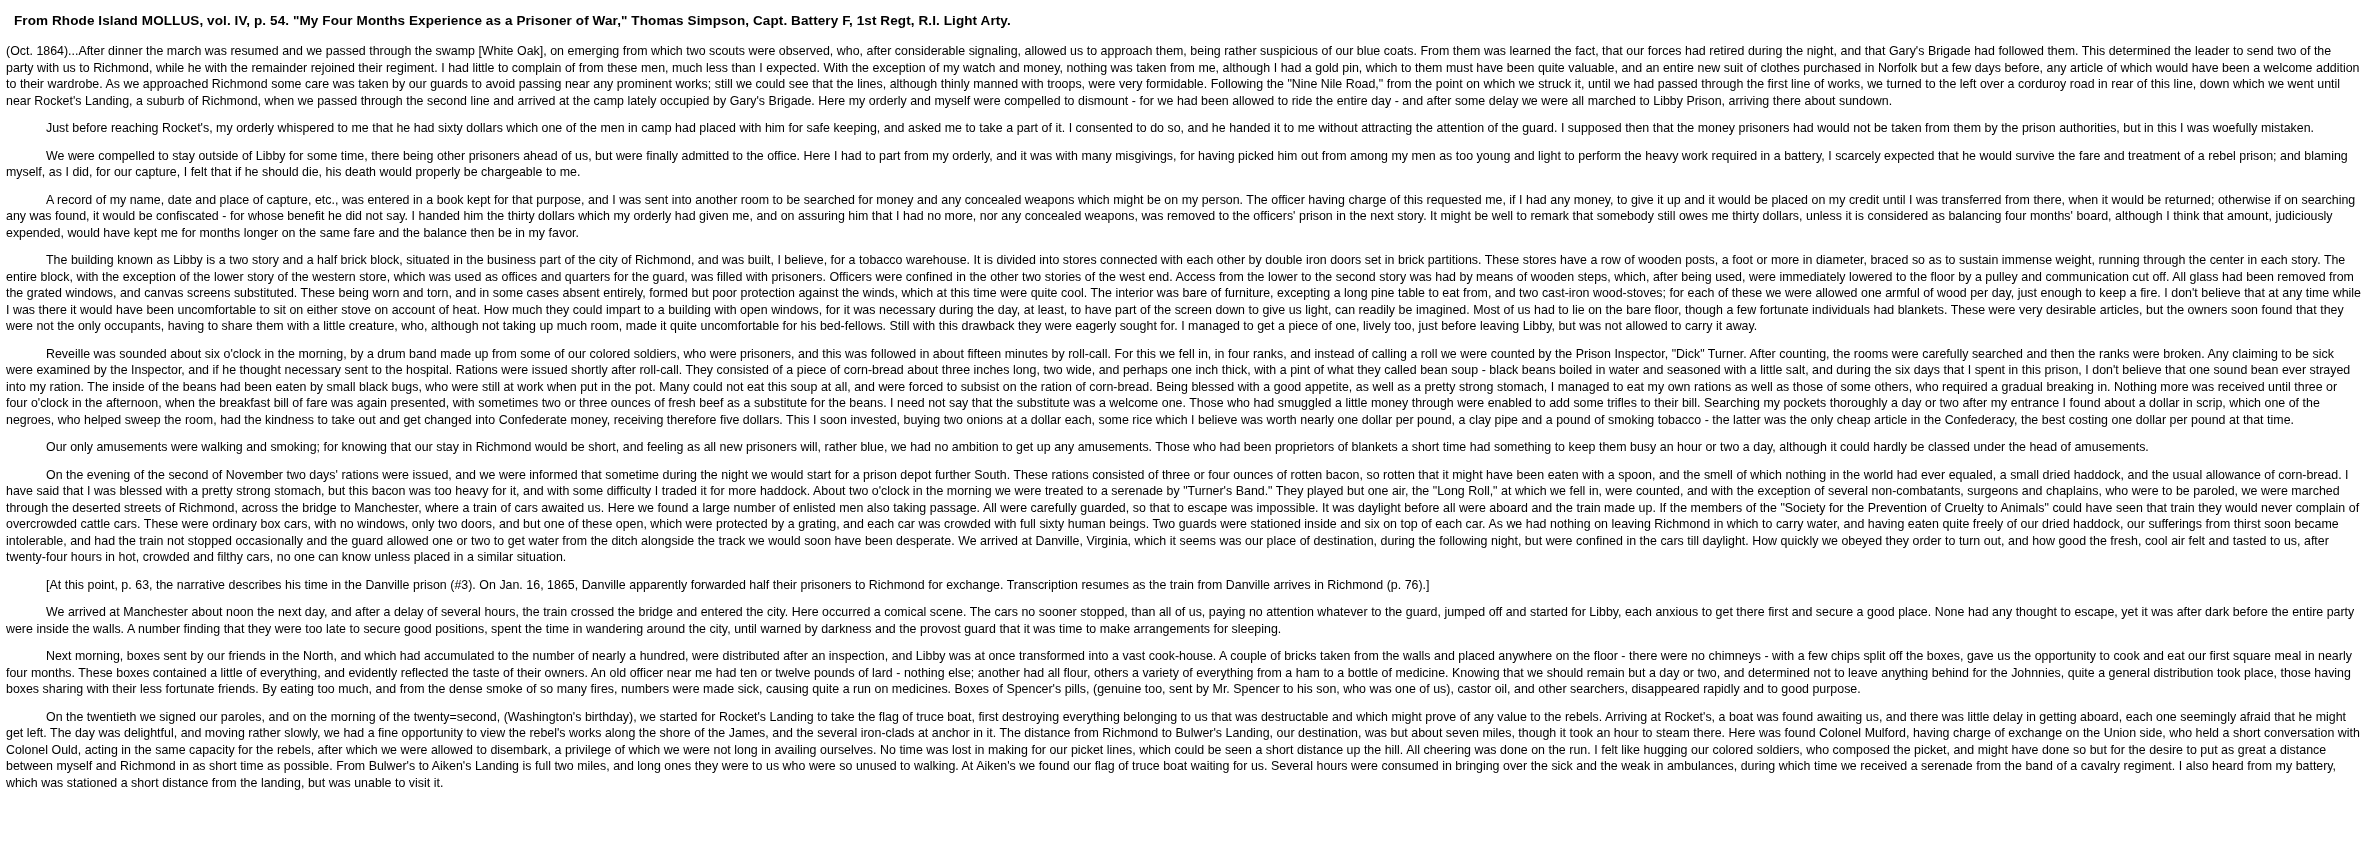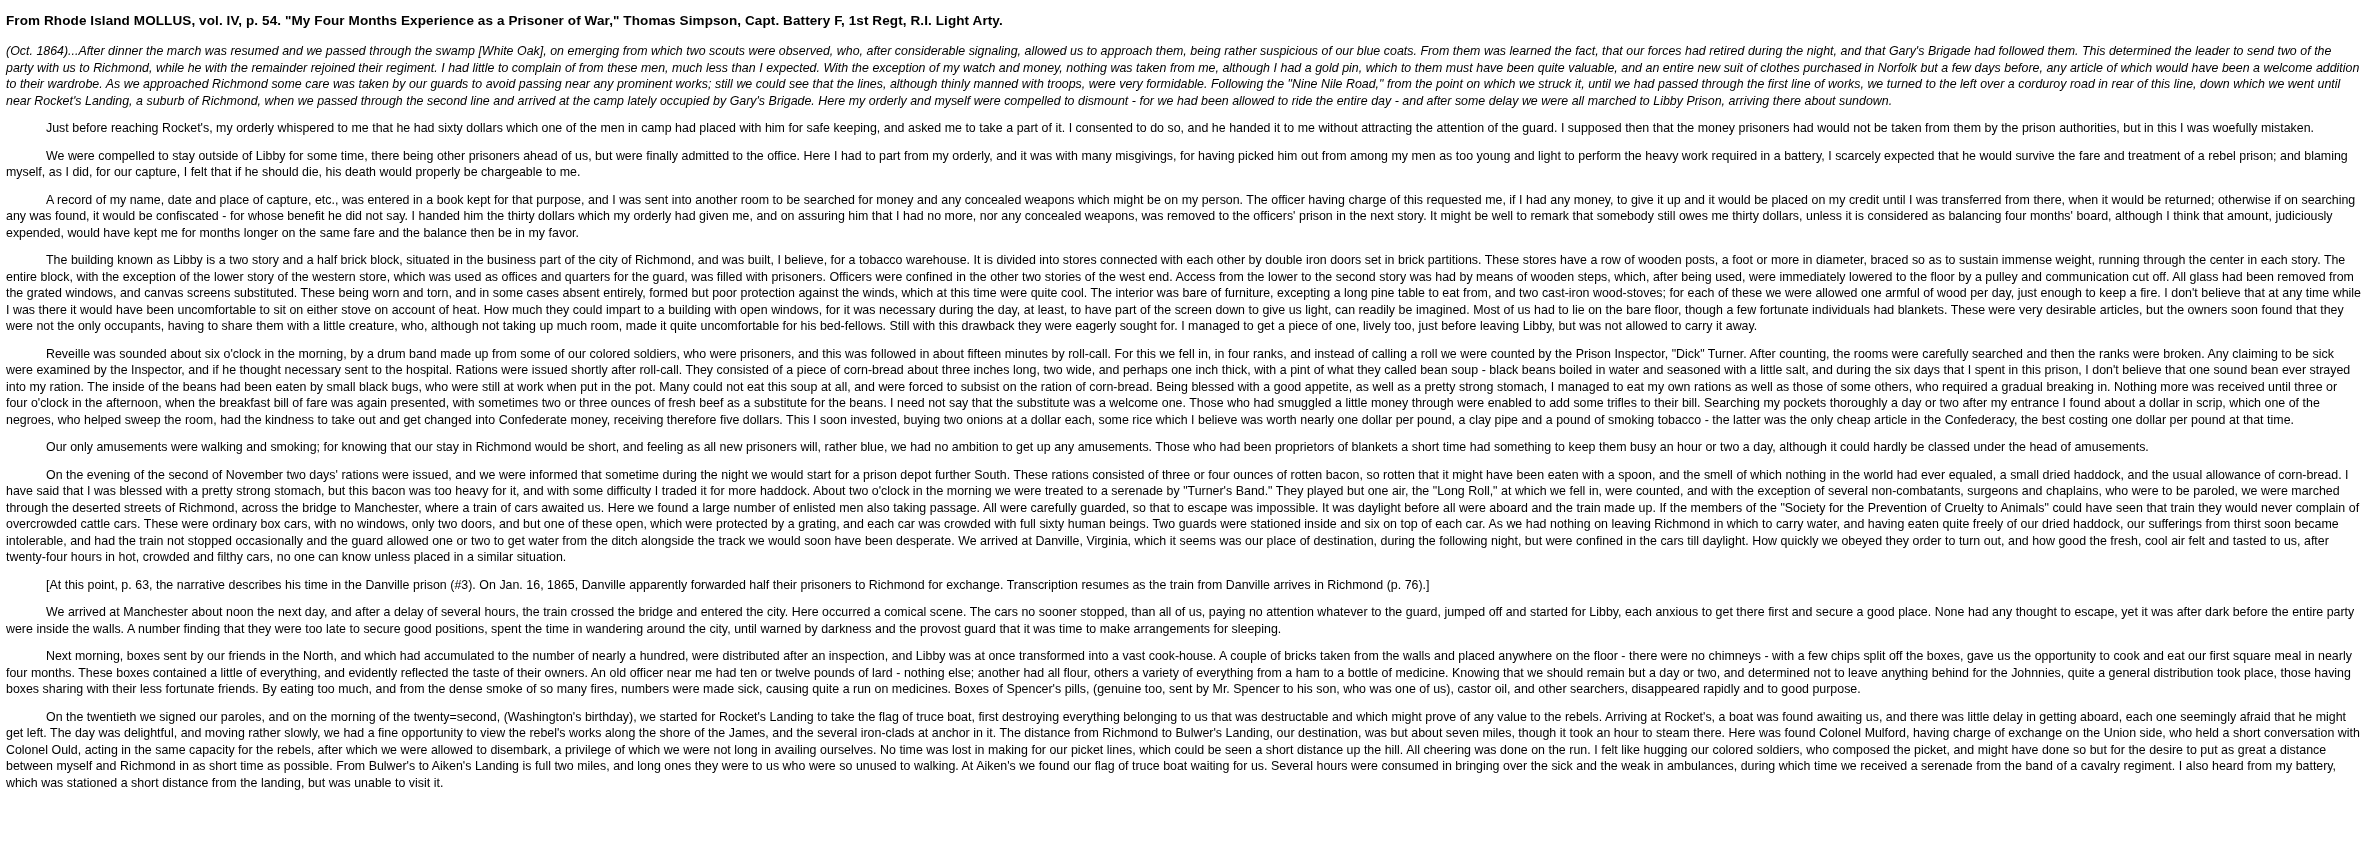--- a/index.html
+++ b/index.html
@@ -17,36 +17,35 @@
   }
   .page {
     padding: 6px 6px 4px 6px;
     box-sizing: border-box;
     width: 2367px;
   }
   .doc-heading {
     font-size: 13.5px;
     font-weight: bold;
     line-height: 1.5;
-    margin: 5px 0 12px 0;
+    margin: 5px 0 12px 8px;
     letter-spacing: 0.1px;
     color: #000;
   }
   .para {
     font-size: 12.4px;
     line-height: 1.33;
     margin: 0 0 11px 0;
     text-indent: 40px;
     text-align: left;
     color: #000;
     word-spacing: 0.1px;
   }
   .para.no-indent {
     text-indent: 0;
-    font-style: italic;
   }
   .para.editorial {
     text-indent: 40px;
   }
 </style>
 </head>
 <body>
 
 <div class="page">
 

